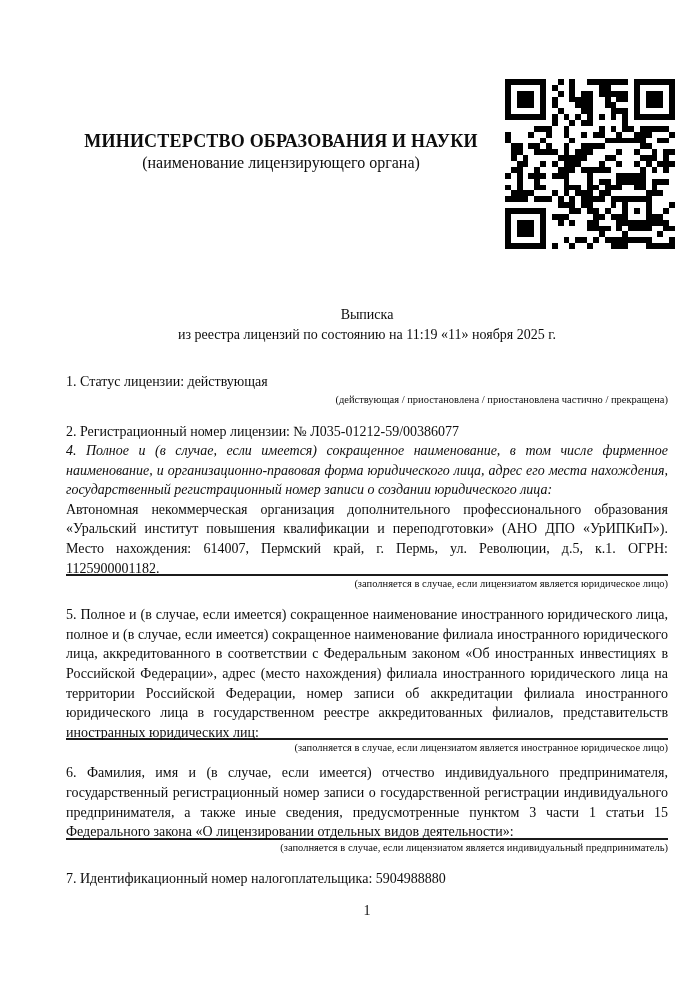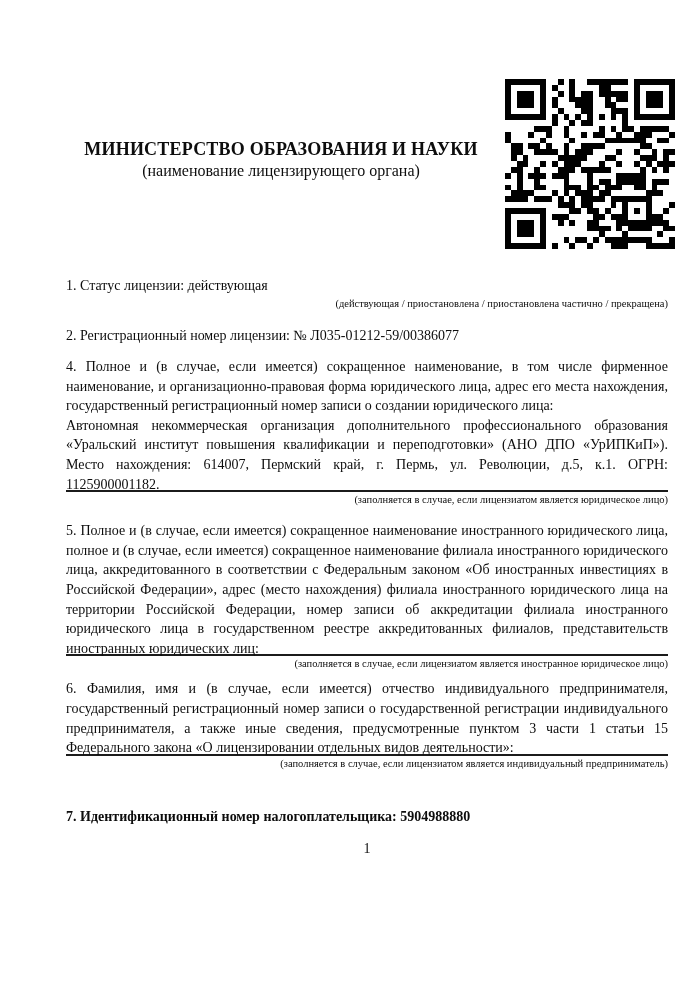--- a/index.html
+++ b/index.html
@@ -13,21 +13,21 @@
     color: #0d0d0d;
     font-family: "Liberation Serif", serif;
     overflow: hidden;
   }
 
   
   .header { position: relative; height: 249px; }
   .ministry {
     position: absolute;
     left: 0;
-    top: 136px;
+    top: 128px;
     width: 430px;
     text-align: center;
   }
   .ministry-line {
     font-weight: bold;
     font-size: 18px;
     line-height: 27px;
     letter-spacing: 0.2px;
   }
   .ministry-caption { font-size: 16px; line-height: 14px; margin-top: 1px; }
@@ -41,36 +41,36 @@
   .qr-wrap svg { width: 100%; height: 100%; display: block; }
 
   
   .doc-title { margin-top: 56px; text-align: center; font-size: 14px; line-height: 20px; }
 
   
   .item { font-size: 14px; line-height: 18px; }
   .item-status { margin-top: 28px; }
   .item-reg { margin-top: 17px; }
   .item-date { margin-top: 17px; }
-  .item-inn { margin-top: 38px; font-weight: bold; }
+  .item-inn { margin-top: 16px; }
 
   .small-caption {
     font-size: 10.5px;
     line-height: 13px;
     text-align: right;
   }
   .caption-status { margin-top: 2px; }
   .caption-under-rule { margin-top: 1px; }
 
   .para {
     font-size: 14px;
     line-height: 19.6px;
     text-align: justify;
   }
-  .para-legal-label { margin-top: 12px; }
+  .para-legal-label { margin-top: 0; font-style: italic; }
   .para-legal-value { margin-top: 0; }
   .para-foreign { margin-top: 15px; }
   .para-individual { margin-top: 9px; }
 
   .rule {
     border-top: 2px solid #1b1b1b;
     height: 0;
     margin-top: -4px;
   }
 
@@ -505,20 +505,24 @@
           <rect x="20" y="28" width="1" height="1" fill="#000"></rect>
           <rect x="24" y="28" width="1" height="1" fill="#000"></rect>
           <rect x="25" y="28" width="1" height="1" fill="#000"></rect>
           <rect x="26" y="28" width="1" height="1" fill="#000"></rect>
           <rect x="27" y="28" width="1" height="1" fill="#000"></rect>
           <rect x="28" y="28" width="1" height="1" fill="#000"></rect>
         </svg>
     </div>
   </div>
 
+  <div class="doc-title">
+    <div>Выписка</div>
+    <div>из реестра лицензий по состоянию на 11:19 «11» ноября 2025 г.</div>
+  </div>
 
   <div class="item item-status">1. Статус лицензии: действующая</div>
   <div class="small-caption caption-status">(действующая / приостановлена / приостановлена частично / прекращена)</div>
 
   <div class="item item-reg">2. Регистрационный номер лицензии: № Л035-01212-59/00386077</div>
 
 
   <div class="para para-legal-label">4. Полное и (в случае, если имеется) сокращенное наименование, в том числе фирменное наименование, и организационно-правовая форма юридического лица, адрес его места нахождения, государственный регистрационный номер записи о создании юридического лица:</div>
   <div class="para para-legal-value">Автономная некоммерческая организация дополнительного профессионального образования «Уральский институт повышения квалификации и переподготовки» (АНО ДПО «УрИПКиП»). Место нахождения: 614007, Пермский край, г. Пермь, ул. Революции, д.5, к.1. ОГРН: 1125900001182.</div>
   <div class="rule"></div>

